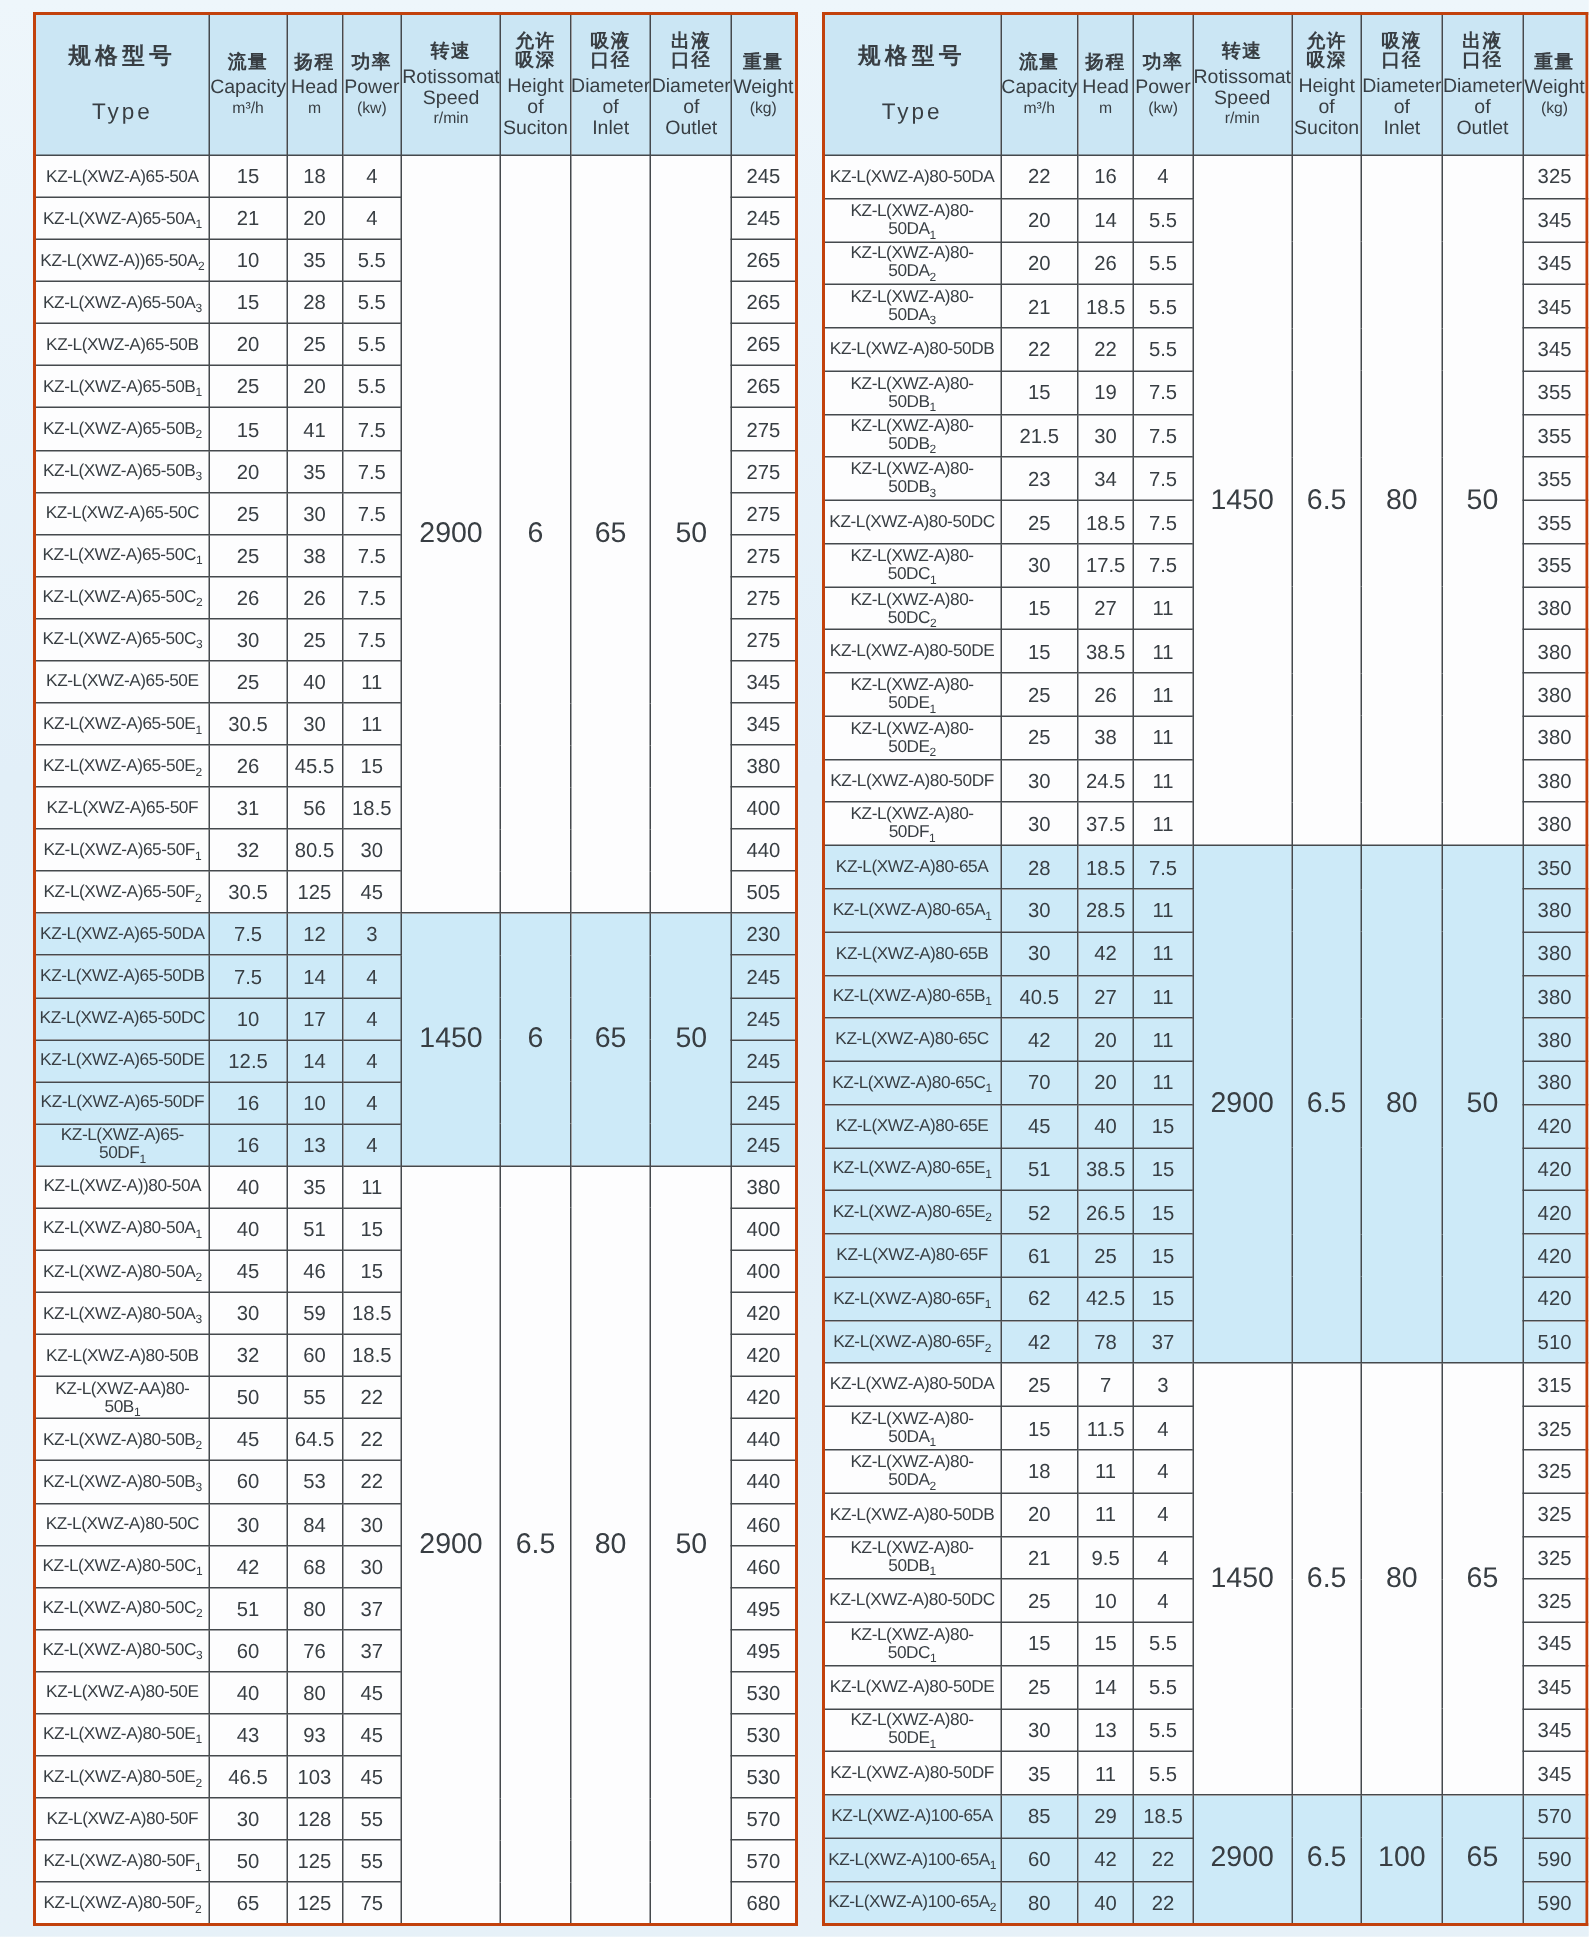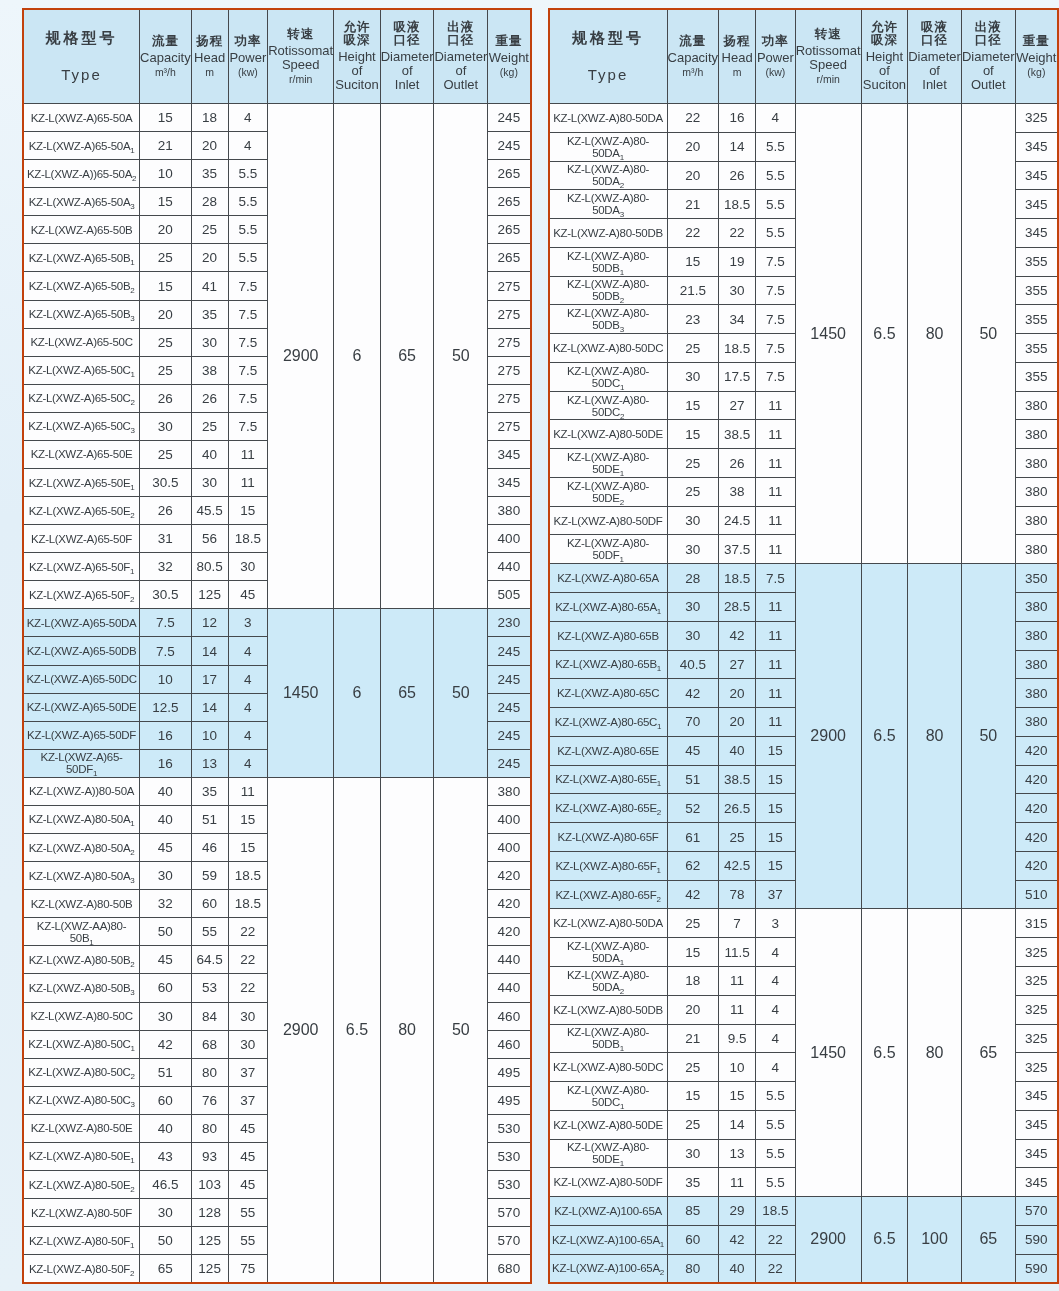--- a/index.html
+++ b/index.html
@@ -62,21 +62,21 @@
   }
   tbody td.type {
     font-size: 11.5px;
     letter-spacing: -0.3px;
     padding: 0 2px;
   }
   tbody td.type sub {
     font-size: 8px;
     line-height: 0;
   }
-  tbody td.merge { font-size: 16px; text-align: center; }
+  tbody td.merge { font-size: 19px; text-align: center; }
   tr.shaded td { background: #cdeaf8; }
   .t-left tbody tr { height: 28.07px; }
   .t-right tbody tr { height: 28.78px; padding-left: 12px; }
 </style>
 </head>
 <body>
 
 <div class="wrap">
 
   <table class="spec t-left">

